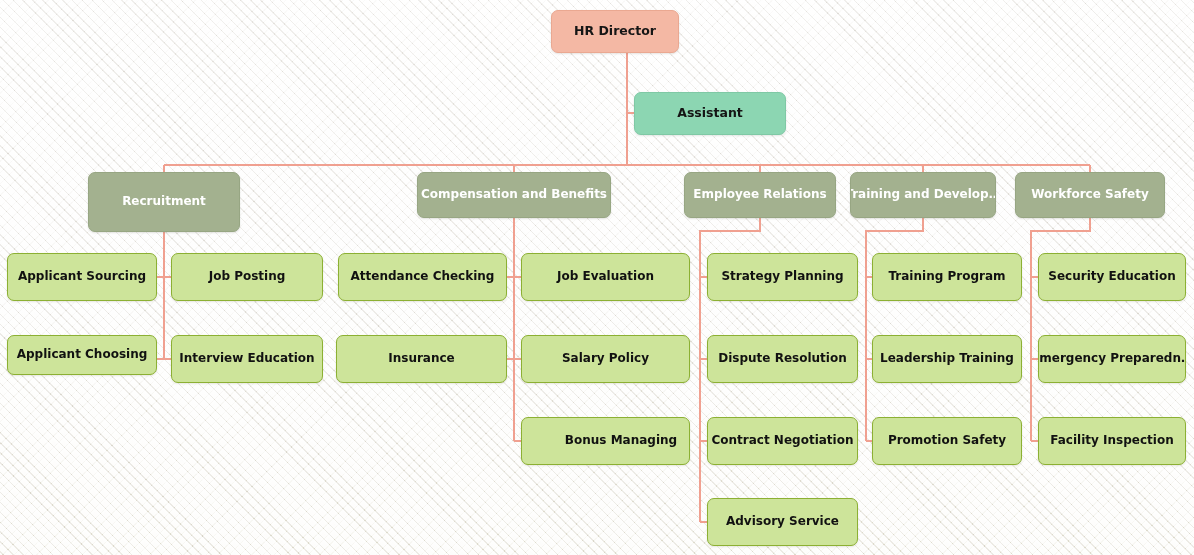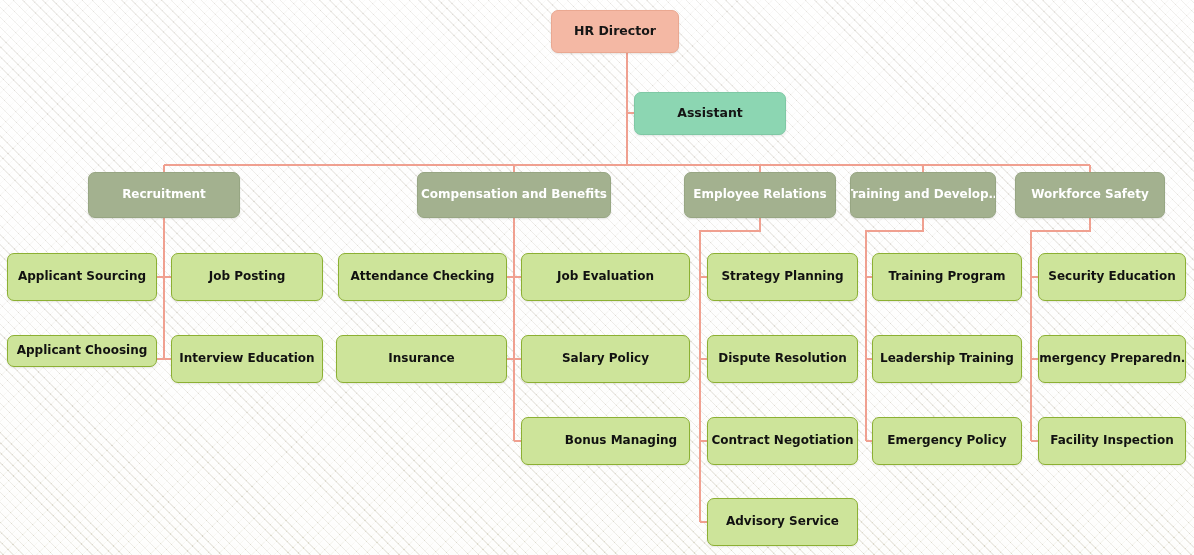--- a/index.html
+++ b/index.html
@@ -84,43 +84,43 @@
     <path d="M1031,441 L1038,441"></path>
   </g>
 </svg>
 
 <div id="nodes">
 
   <div class="node n-root" style="left:551px;top:10px;width:128px;height:43px;">HR Director</div>
 
   <div class="node n-assist" style="left:634px;top:92px;width:152px;height:43px;">Assistant</div>
 
-  <div class="node n-dept" style="left:88px;top:172px;width:152px;height:46px;">Recruitment</div>
+  <div class="node n-dept" style="left:88px;top:172px;width:152px;height:60px;">Recruitment</div>
   <div class="node n-dept" style="left:417px;top:172px;width:194px;height:46px;">Compensation and Benefits</div>
   <div class="node n-dept" style="left:684px;top:172px;width:152px;height:46px;">Employee Relations</div>
   <div class="node n-dept" style="left:850px;top:172px;width:146px;height:46px;">Training and Develop…</div>
   <div class="node n-dept" style="left:1015px;top:172px;width:150px;height:46px;">Workforce Safety</div>
 
   <div class="node n-leaf" style="left:7px;top:253px;width:150px;height:48px;">Applicant Sourcing</div>
   <div class="node n-leaf" style="left:171px;top:253px;width:152px;height:48px;">Job Posting</div>
-  <div class="node n-leaf" style="left:7px;top:335px;width:150px;height:32px;">Applicant Choosing</div>
+  <div class="node n-leaf" style="left:7px;top:335px;width:150px;height:40px;">Applicant Choosing</div>
   <div class="node n-leaf" style="left:171px;top:335px;width:152px;height:48px;">Interview Education</div>
 
   <div class="node n-leaf" style="left:338px;top:253px;width:169px;height:48px;">Attendance Checking</div>
   <div class="node n-leaf" style="left:521px;top:253px;width:169px;height:48px;">Job Evaluation</div>
   <div class="node n-leaf" style="left:336px;top:335px;width:171px;height:48px;">Insurance</div>
   <div class="node n-leaf" style="left:521px;top:335px;width:169px;height:48px;">Salary Policy</div>
   <div class="node n-leaf" style="left:521px;top:417px;width:169px;height:48px;padding-left:31px;">Bonus Managing</div>
 
   <div class="node n-leaf" style="left:707px;top:253px;width:151px;height:48px;">Strategy Planning</div>
   <div class="node n-leaf" style="left:707px;top:335px;width:151px;height:48px;">Dispute Resolution</div>
   <div class="node n-leaf" style="left:707px;top:417px;width:151px;height:48px;">Contract Negotiation</div>
   <div class="node n-leaf" style="left:707px;top:498px;width:151px;height:48px;">Advisory Service</div>
 
   <div class="node n-leaf" style="left:872px;top:253px;width:150px;height:48px;">Training Program</div>
   <div class="node n-leaf" style="left:872px;top:335px;width:150px;height:48px;">Leadership Training</div>
-  <div class="node n-leaf" style="left:872px;top:417px;width:150px;height:48px;">Emergency Policy</div>
+  <div class="node n-leaf" style="left:872px;top:417px;width:150px;height:48px;">Promotion Safety</div>
 
   <div class="node n-leaf" style="left:1038px;top:253px;width:148px;height:48px;">Security Education</div>
   <div class="node n-leaf" style="left:1038px;top:335px;width:148px;height:48px;">Emergency Preparedn…</div>
   <div class="node n-leaf" style="left:1038px;top:417px;width:148px;height:48px;">Facility Inspection</div>
 
 </div>
 
 </body></html>

